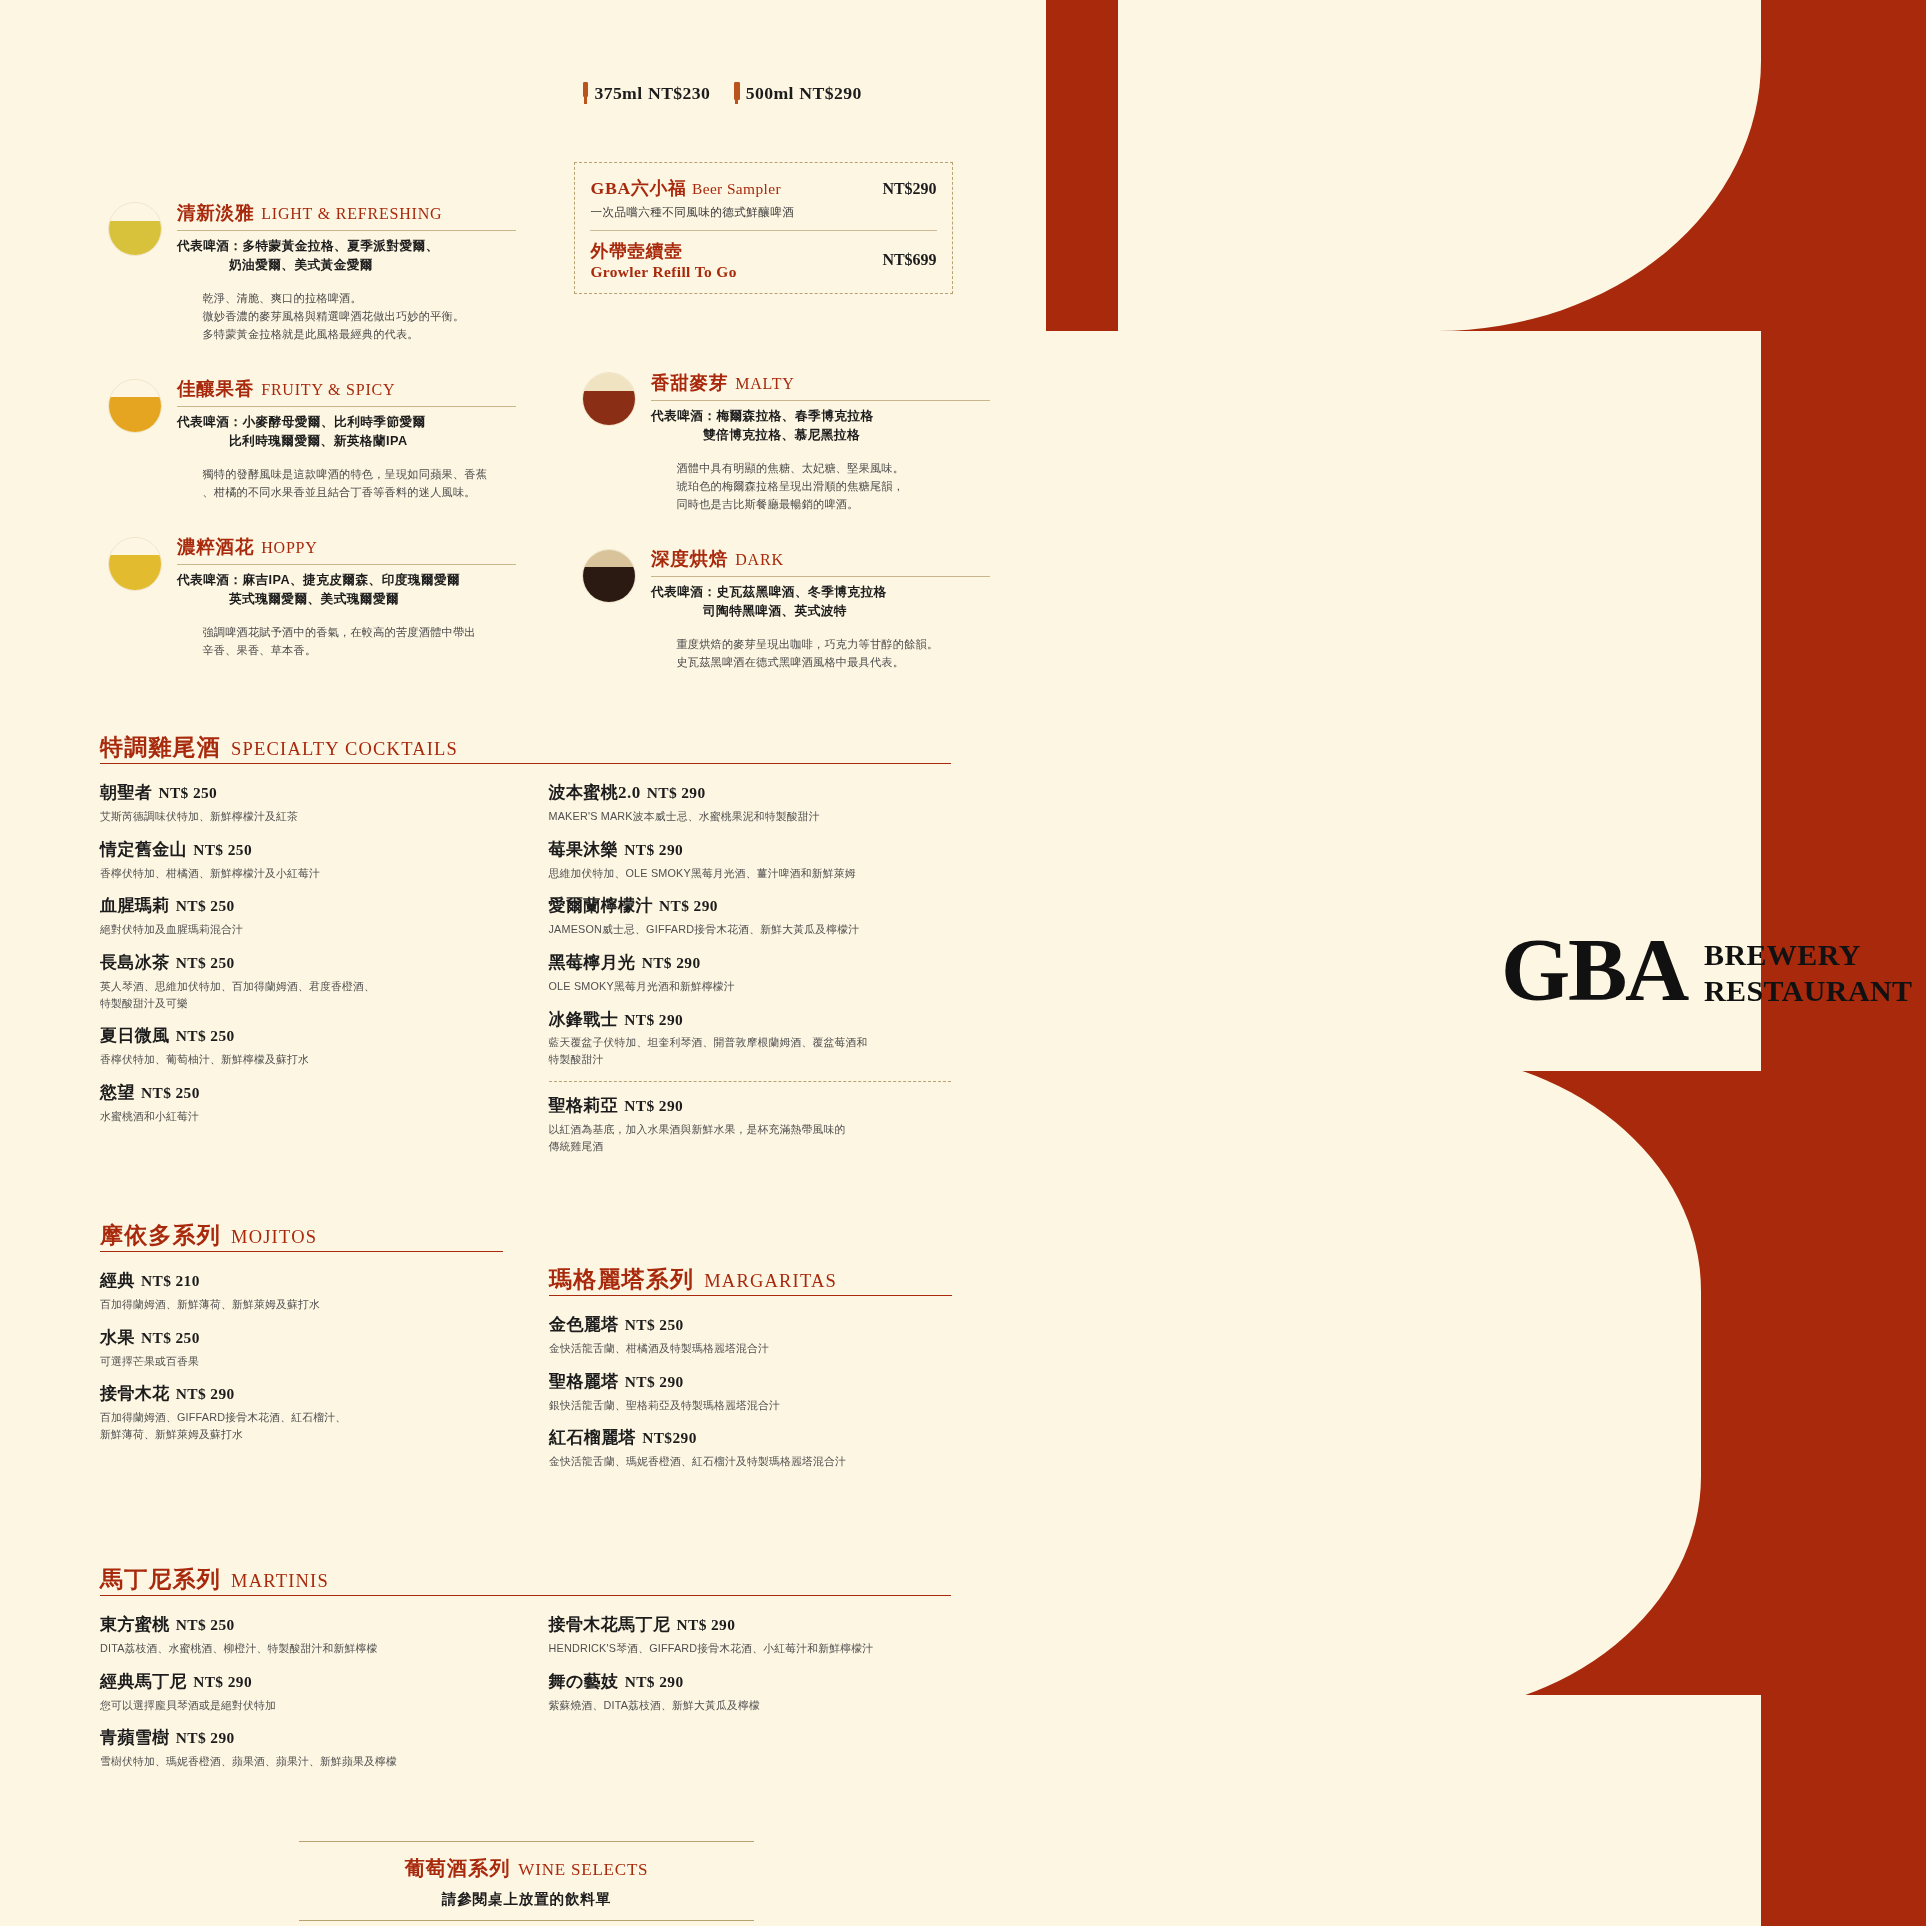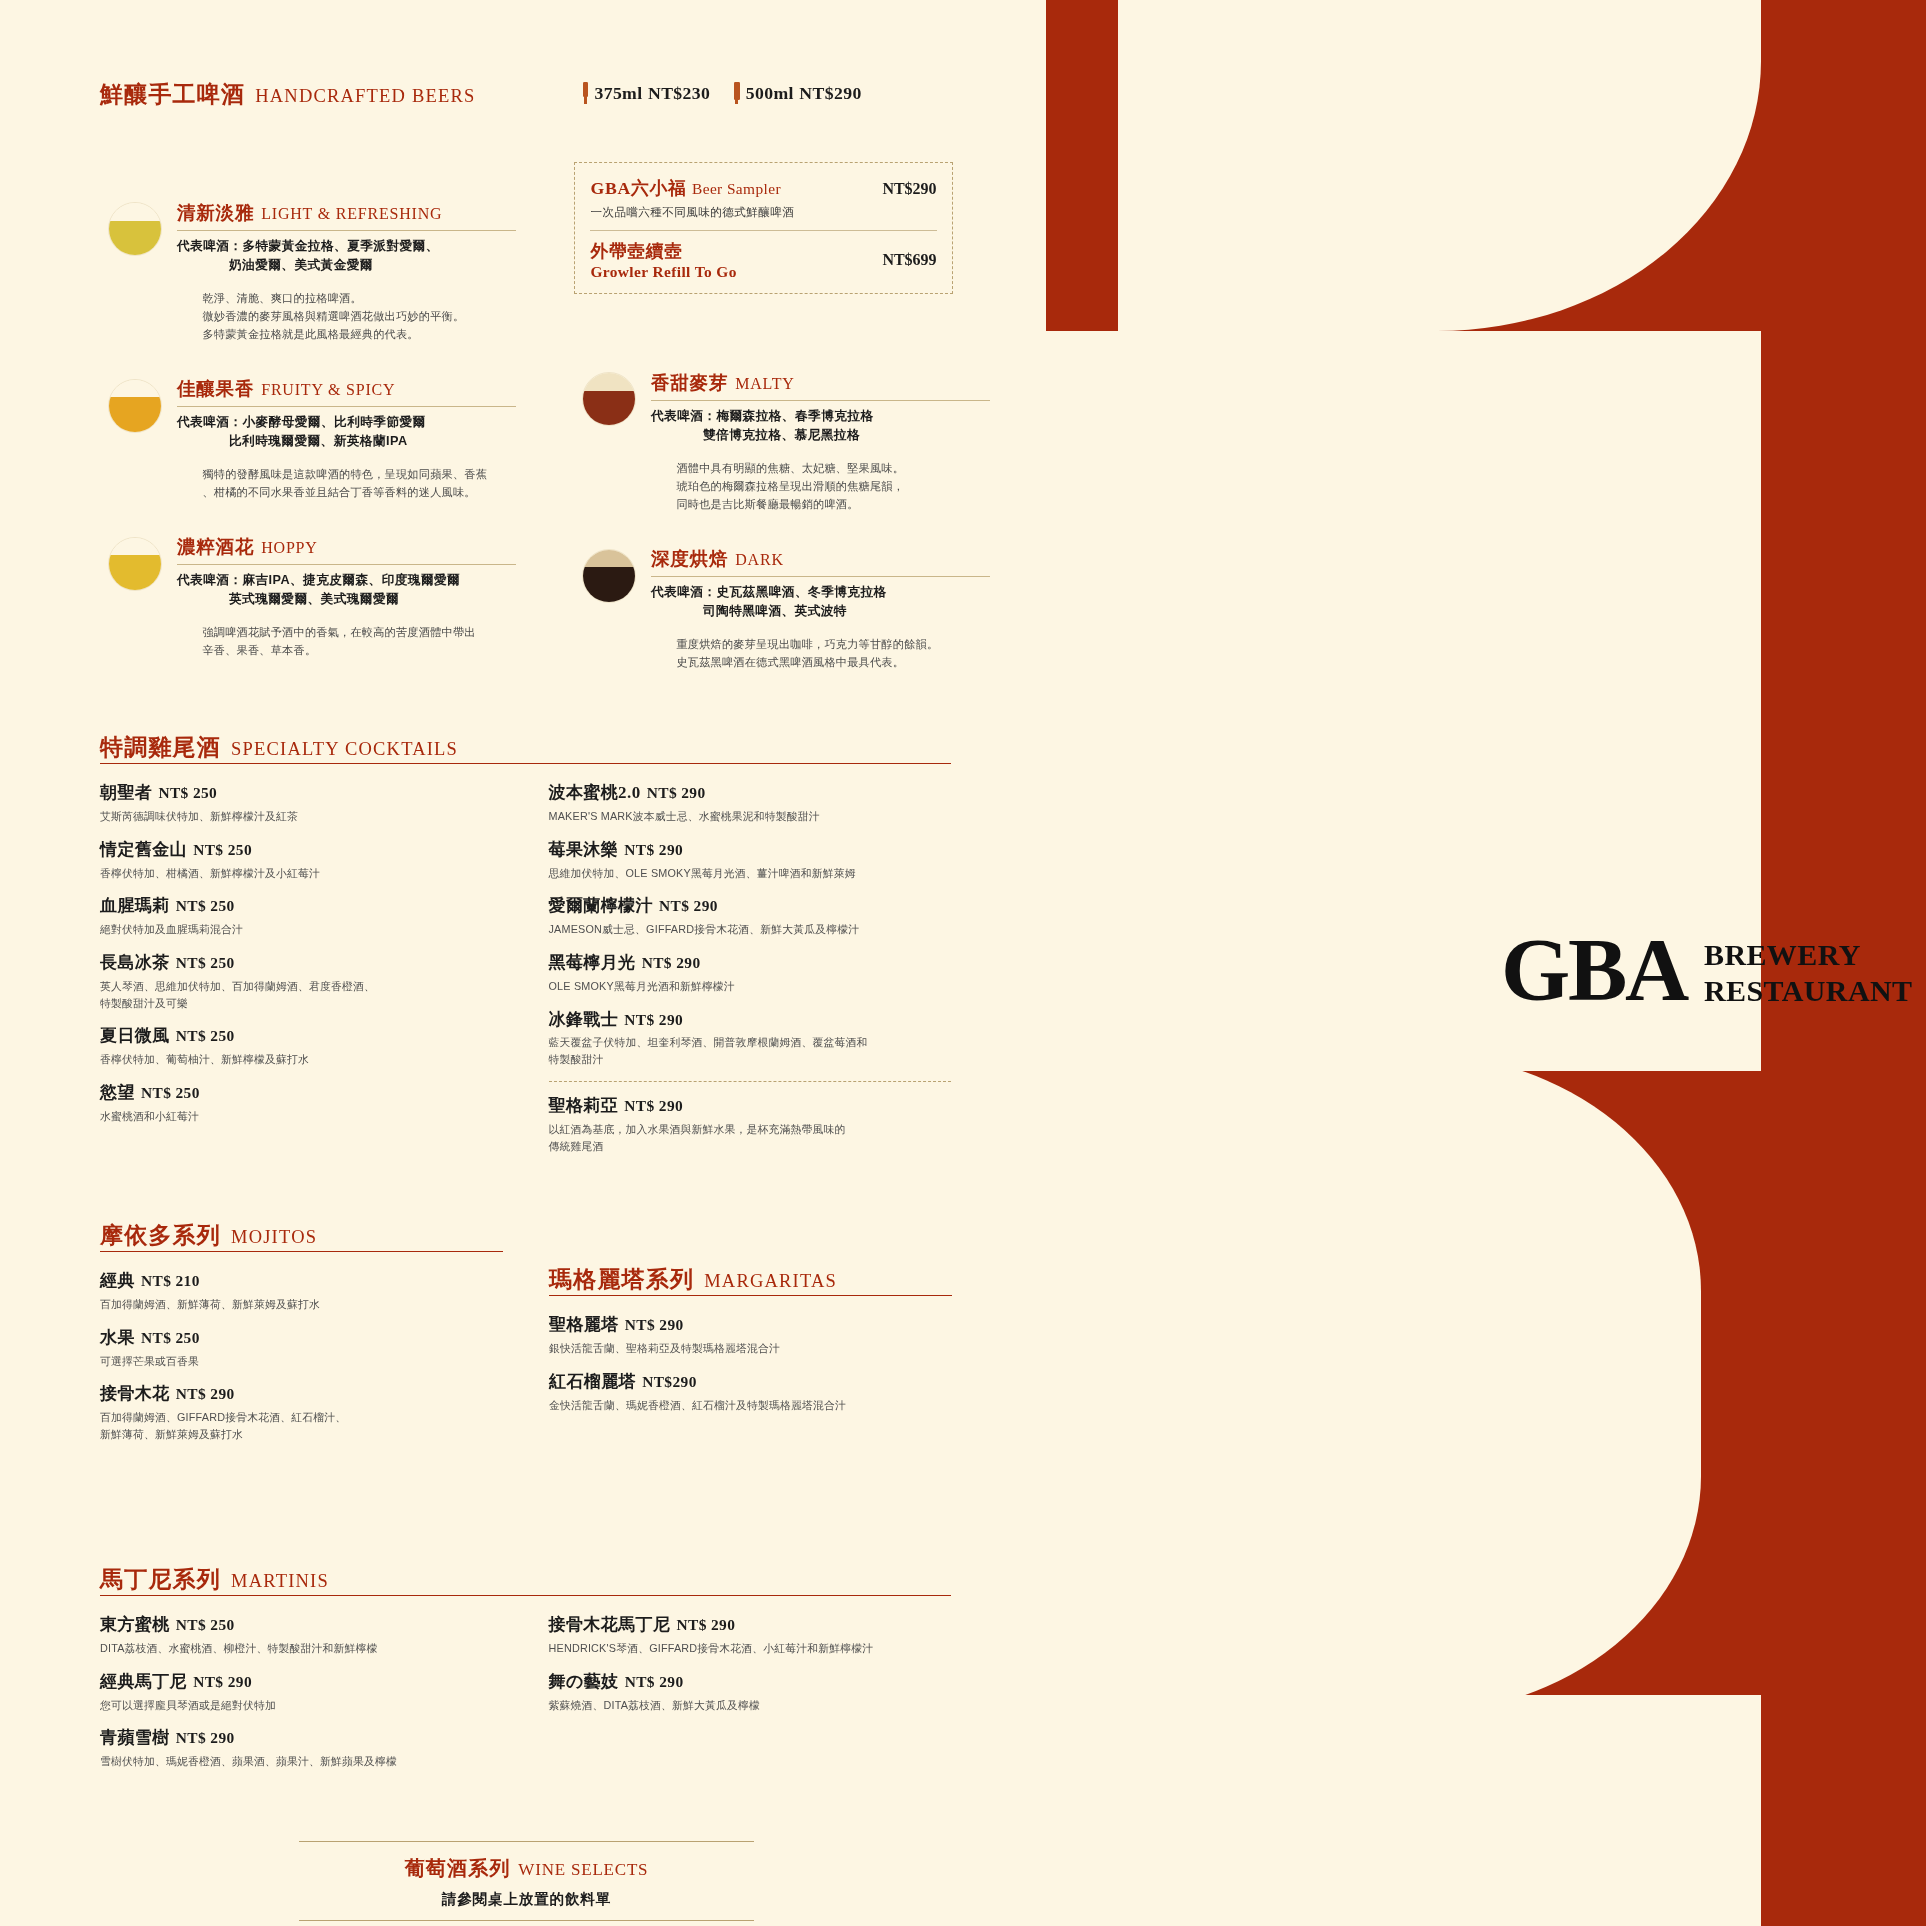--- a/index.html
+++ b/index.html
@@ -147,26 +147,20 @@
     <div id="gba-word">GBA</div>
     <div id="brewery-lines">
       <div>BREWERY</div>
       <div>RESTAURANT</div>
     </div>
   </div>
 </div>
 
 <div id="page">
 
-  <div id="beers-head">
-    <div class="sec-head">
-      <span class="sec-cn">鮮釀手工啤酒</span>
-      <span class="sec-en">HANDCRAFTED BEERS</span>
-    </div>
-  </div>
   <div id="price-row">
     <div class="price-item">
       <span class="glass-ico"></span>
       <span>375ml</span>
       <span>NT$230</span>
     </div>
     <div class="price-item">
       <span class="glass-ico big"></span>
       <span>500ml</span>
       <span>NT$290</span>
@@ -369,20 +363,24 @@
     </div>
   </div>
 
   <div id="margaritas">
     <div class="sec-head">
       <span class="sec-cn">瑪格麗塔系列</span>
       <span class="sec-en">MARGARITAS</span>
     </div>
     <div style="margin-top:17px">
       <div class="drink">
+        <div class="drink-head"><span class="nm">金色麗塔</span><span class="pr">NT$ 250</span></div>
+        <div class="drink-desc" style="white-space:pre-line">金快活龍舌蘭、柑橘酒及特製瑪格麗塔混合汁</div>
+      </div>
+      <div class="drink">
         <div class="drink-head"><span class="nm">聖格麗塔</span><span class="pr">NT$ 290</span></div>
         <div class="drink-desc" style="white-space:pre-line">銀快活龍舌蘭、聖格莉亞及特製瑪格麗塔混合汁</div>
       </div>
       <div class="drink">
         <div class="drink-head"><span class="nm">紅石榴麗塔</span><span class="pr">NT$290</span></div>
         <div class="drink-desc" style="white-space:pre-line">金快活龍舌蘭、瑪妮香橙酒、紅石榴汁及特製瑪格麗塔混合汁</div>
       </div>
     </div>
   </div>
 

